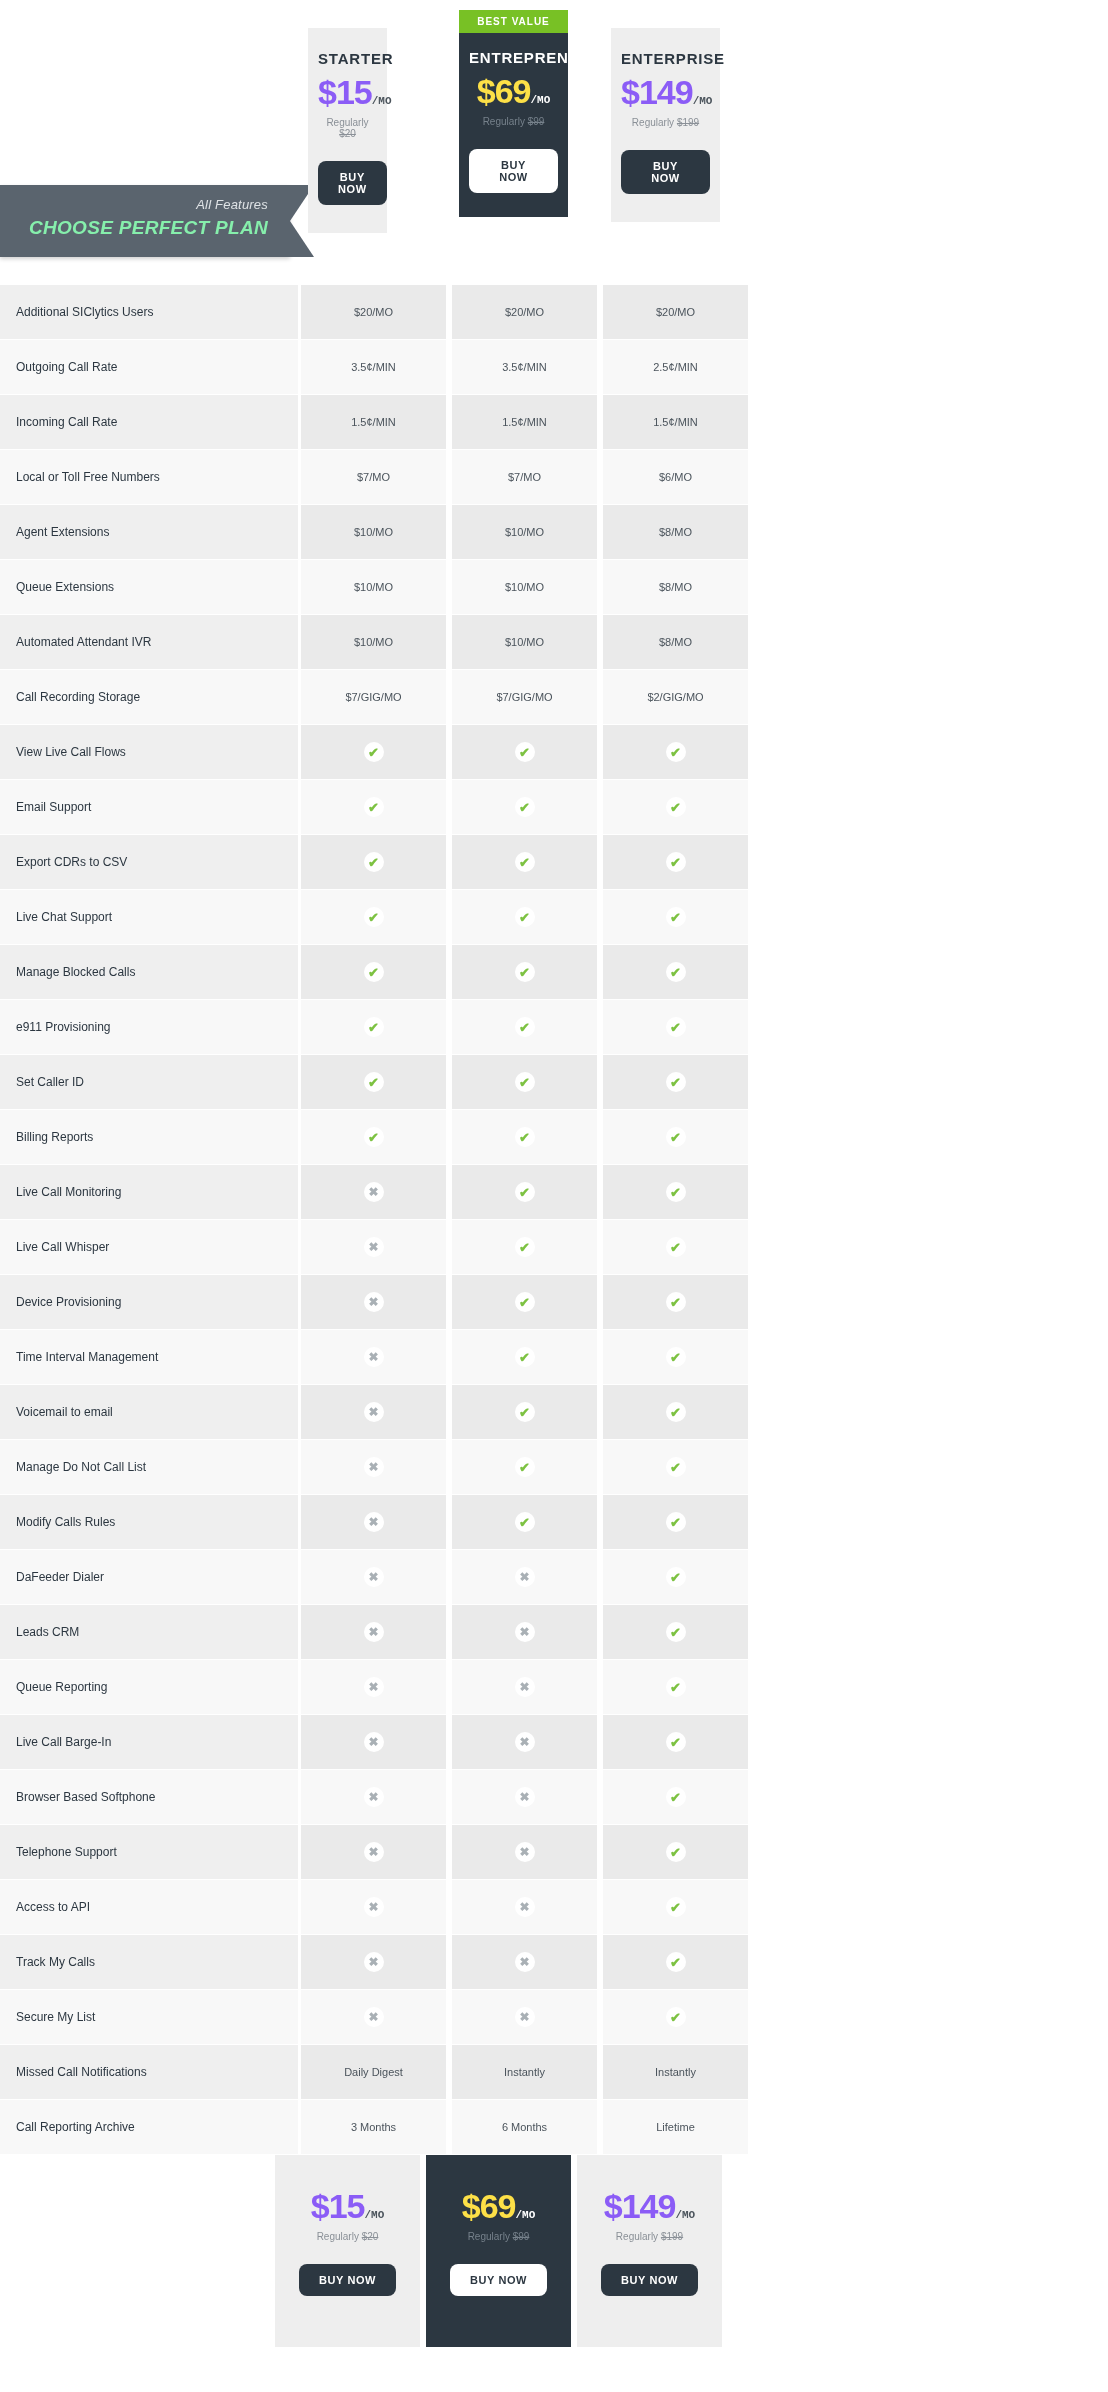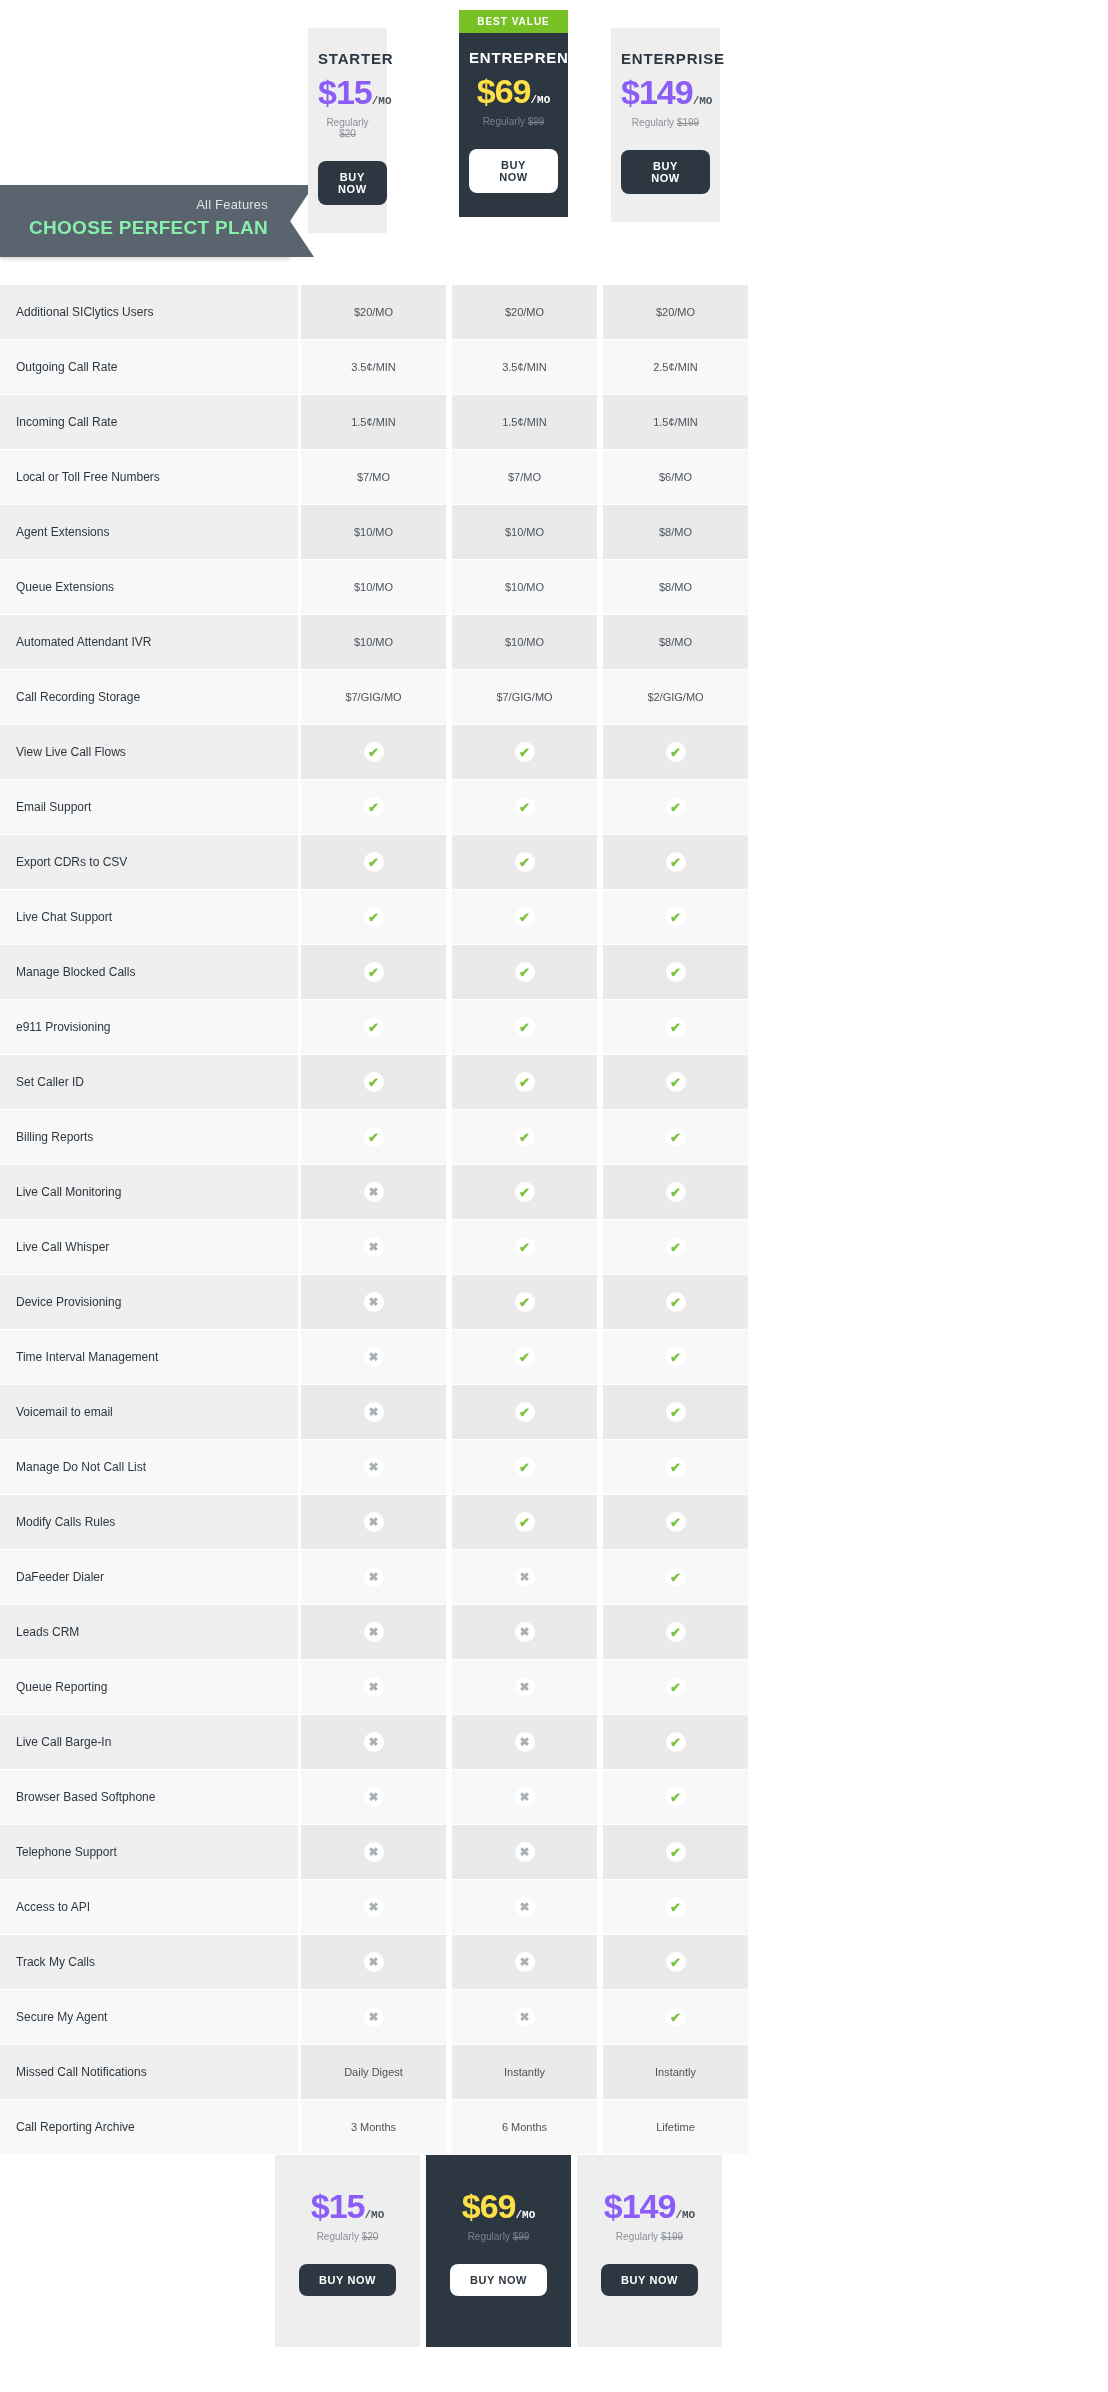--- a/index.html
+++ b/index.html
@@ -46,20 +46,21 @@
     height: 0;
     border-top: 36px solid #5a646e;
     border-bottom: 36px solid #5a646e;
     border-right: 24px solid transparent;
   }
   .ribbon-inner {
     position: absolute;
     right: 22px;
     top: 12px;
     text-align: right;
+    font-style: italic;
   }
   .ribbon-sub {
     color: #dfe3e6;
     font-size: 13px;
     letter-spacing: .2px;
     line-height: 16px;
     font-weight: 400;
   }
   .ribbon-title {
     color: #86efac;
@@ -599,21 +600,21 @@
           <span class="mark no">✖</span>
         </div>
         <div class="cell-val">
           <span class="mark no">✖</span>
         </div>
         <div class="cell-val">
           <span class="mark yes">✔</span>
         </div>
       </div>
       <div class="row">
-        <div class="cell-label">Secure My Agent</div>
+        <div class="cell-label">Secure My List</div>
         <div class="cell-val">
           <span class="mark no">✖</span>
         </div>
         <div class="cell-val">
           <span class="mark no">✖</span>
         </div>
         <div class="cell-val">
           <span class="mark yes">✔</span>
         </div>
       </div>

